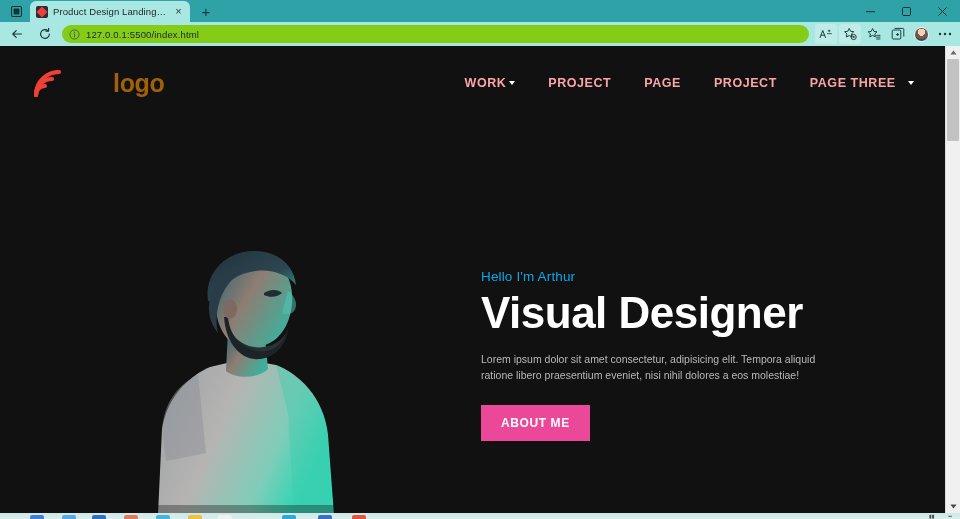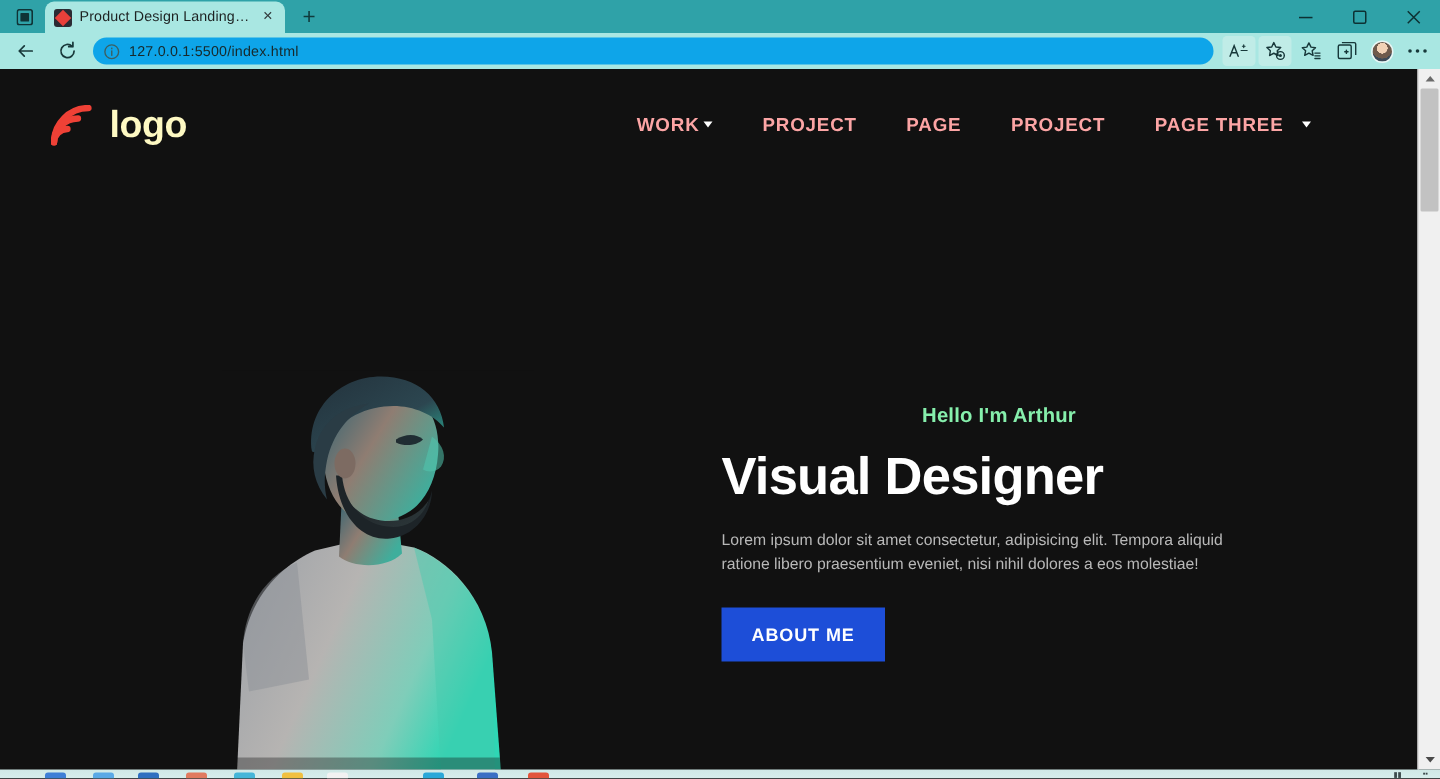--- a/index.html
+++ b/index.html
@@ -100,21 +100,21 @@
   }
   .navbtn {
     width: 26px; height: 20px;
     display: flex; align-items: center; justify-content: center;
     color: #18383a;
     flex: 0 0 auto;
   }
   .omnibox {
     flex: 1 1 auto;
     height: 18px;
-    background: #0ea5e9;
+    background: #84cc16;
     border-radius: 9px;
     display: flex;
     align-items: center;
     padding: 0 7px;
     gap: 6px;
     margin: 0 4px 0 2px;
     min-width: 0;
   }
   .omnibox .url {
     font-size: 9.5px;
@@ -165,22 +165,23 @@
     padding: 0 34px;
   }
   .brand {
     display: flex;
     align-items: center;
     gap: 9px;
   }
   .brand-text {
     font-size: 25px;
     font-weight: 700;
-    color: #fef9c3;
+    color: #a16207;
     letter-spacing: -.3px;
+    margin-left: 40px;
   }
   .navlinks {
     display: flex;
     align-items: center;
     gap: 33px;
     margin-left: 300px;
   }
   .navlink {
     color: #fca5a5;
     font-size: 12.5px;
@@ -213,45 +214,44 @@
     height: 272px;
     overflow: hidden;
   }
   .hero-copy {
     position: absolute;
     left: 481px;
     top: 149px;
     width: 370px;
   }
   .eyebrow {
-    color: #86efac;
+    color: #0ea5e9;
     font-size: 13.5px;
-    font-weight: 700;
+    font-weight: 400;
     letter-spacing: .15px;
-    text-align: center;
   }
   .headline {
     color: #ffffff;
-    font-size: 35px;
+    font-size: 44px;
     font-weight: 700;
     letter-spacing: -.5px;
-    margin-top: 16px;
+    margin-top: 6px;
     line-height: 1.05;
   }
   .lede {
     color: #b8b8b8;
     font-size: 10.5px;
     line-height: 1.55;
     margin-top: 15px;
     width: 358px;
   }
   .cta {
     margin-top: 21px;
     display: inline-block;
-    background: #1d4ed8;
+    background: #ec4899;
     color: #ffffff;
     font-size: 12px;
     font-weight: 700;
     letter-spacing: .6px;
     padding: 11px 20px;
     border: none;
     cursor: pointer;
   }
 
   

